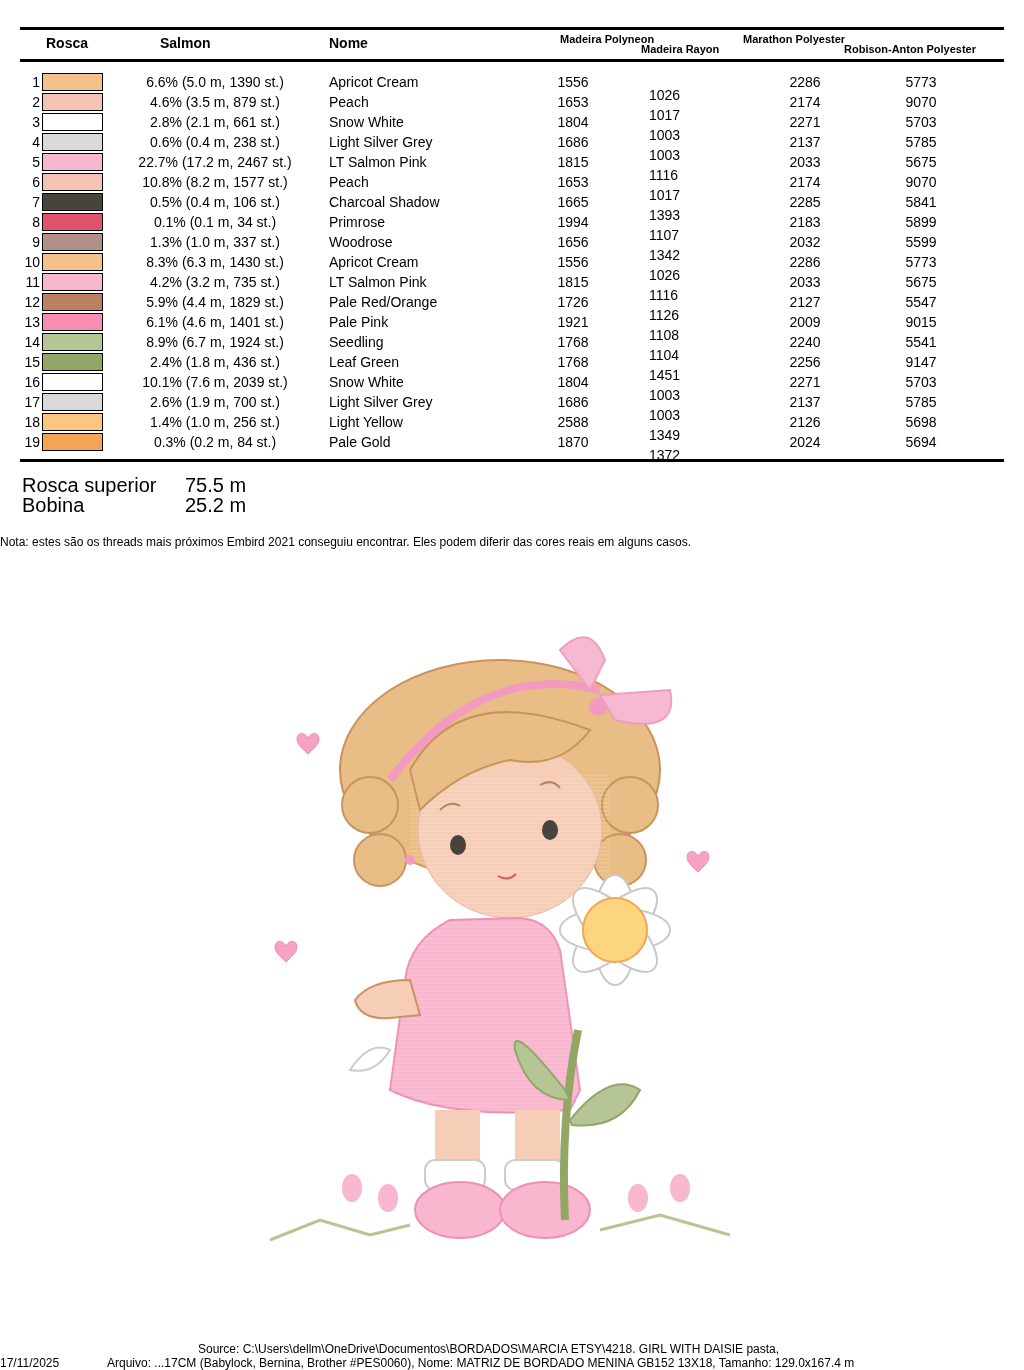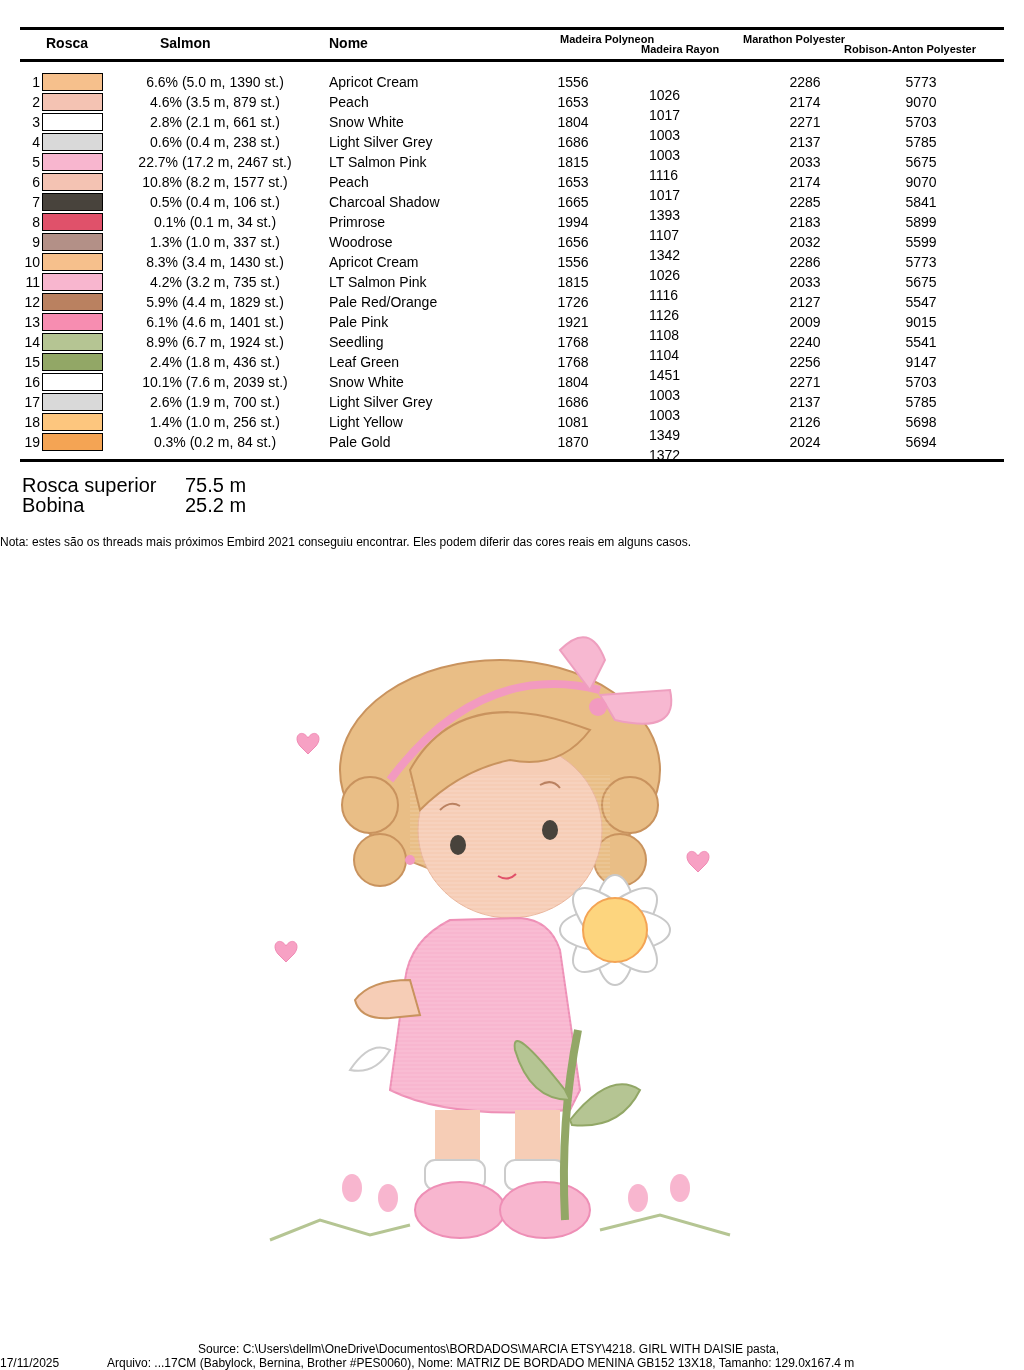--- a/index.html
+++ b/index.html
@@ -124,21 +124,21 @@
       <div class="cons">1.3% (1.0 m, 337 st.)</div>
       <div class="name">Woodrose</div>
       <div class="c1">1656</div>
       <div class="c2">1342</div>
       <div class="c3">2032</div>
       <div class="c4">5599</div>
     </div>
     <div class="row" style="top: 252px;">
       <div class="sw" style="background: rgb(246, 192, 140);"></div>
       <div class="num">10</div>
-      <div class="cons">8.3% (3.4 m, 1430 st.)</div>
+      <div class="cons">8.3% (6.3 m, 1430 st.)</div>
       <div class="name">Apricot Cream</div>
       <div class="c1">1556</div>
       <div class="c2">1026</div>
       <div class="c3">2286</div>
       <div class="c4">5773</div>
     </div>
     <div class="row" style="top: 272px;">
       <div class="sw" style="background: rgb(248, 182, 207);"></div>
       <div class="num">11</div>
       <div class="cons">4.2% (3.2 m, 735 st.)</div>
@@ -206,21 +206,21 @@
       <div class="c1">1686</div>
       <div class="c2">1003</div>
       <div class="c3">2137</div>
       <div class="c4">5785</div>
     </div>
     <div class="row" style="top: 412px;">
       <div class="sw" style="background: rgb(253, 198, 126);"></div>
       <div class="num">18</div>
       <div class="cons">1.4% (1.0 m, 256 st.)</div>
       <div class="name">Light Yellow</div>
-      <div class="c1">1081</div>
+      <div class="c1">2588</div>
       <div class="c2">1349</div>
       <div class="c3">2126</div>
       <div class="c4">5698</div>
     </div>
     <div class="row" style="top: 432px;">
       <div class="sw" style="background: rgb(244, 164, 84);"></div>
       <div class="num">19</div>
       <div class="cons">0.3% (0.2 m, 84 st.)</div>
       <div class="name">Pale Gold</div>
       <div class="c1">1870</div>

